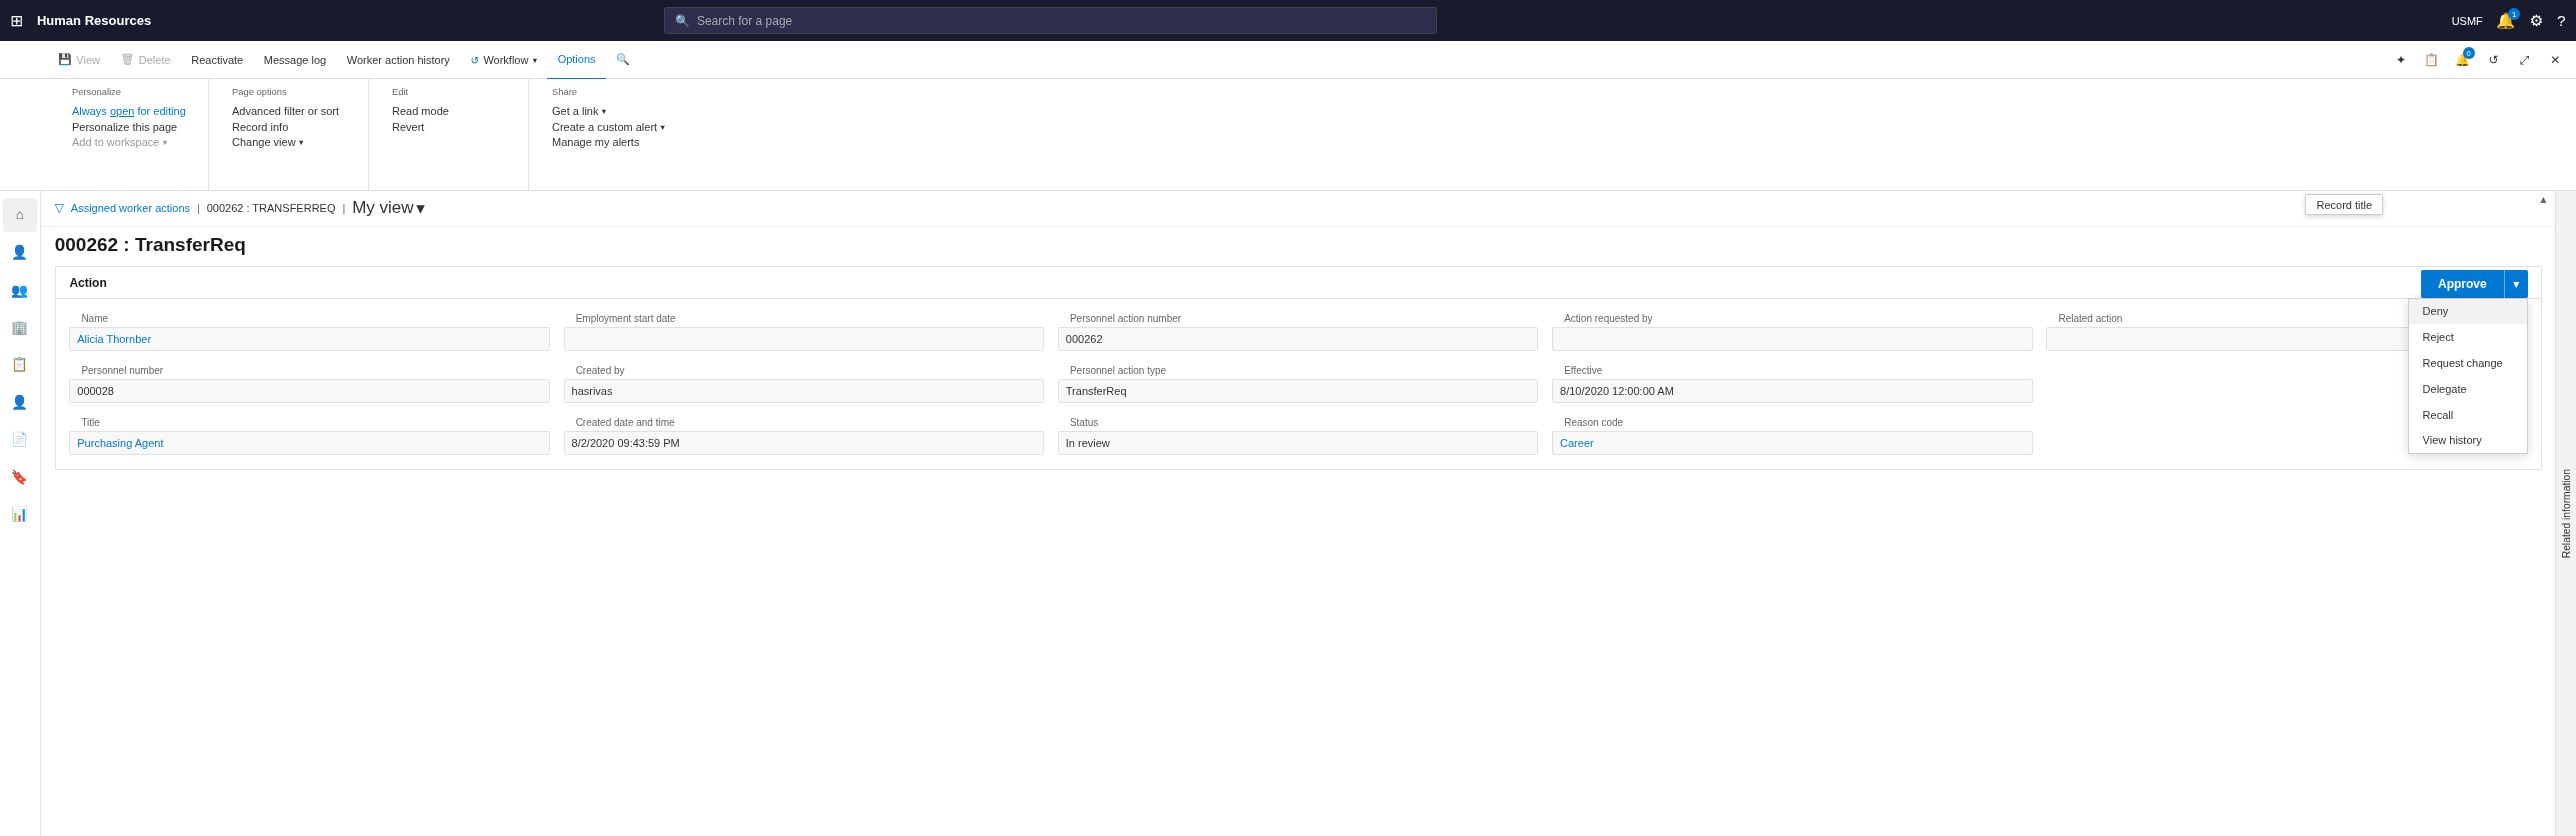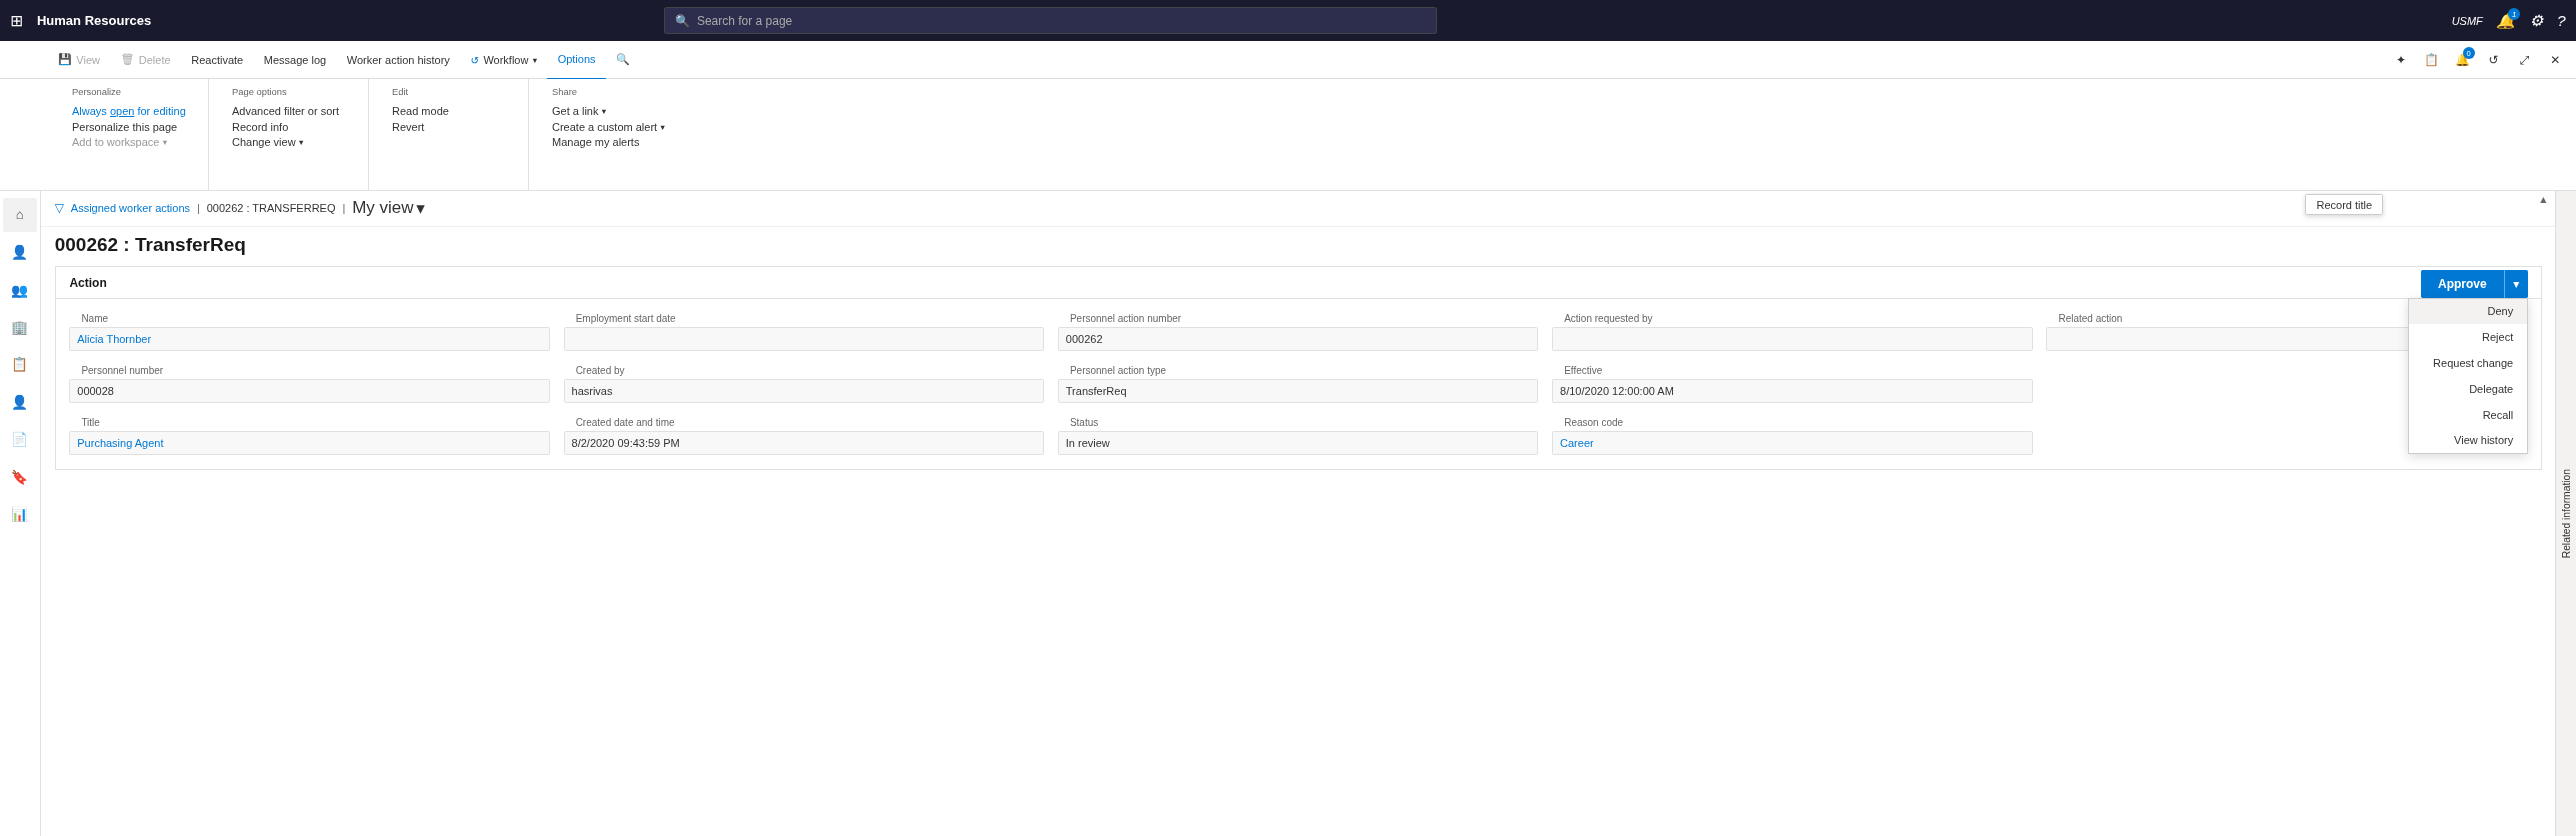--- a/index.html
+++ b/index.html
@@ -32,21 +32,20 @@
       font-size: 12px;
       cursor: text;
     }
     .top-nav-right {
       display: flex;
       align-items: center;
       gap: 13.7px;
       margin-left: auto;
       color: #fff;
       font-size: 11px;
-      font-style: italic;
     }
     .top-nav-icon { font-size: 15.5px; cursor: pointer; position: relative; }
     .badge {
       background: #0078d4;
       color: #fff;
       font-size: 7.7px;
       border-radius: 50%;
       width: 12px;
       height: 12px;
       display: flex;
@@ -285,21 +284,21 @@
       z-index: 100;
     }
     .approve-dropdown-item {
       padding: 6.9px 13.7px;
       font-size: 11px;
       color: #333;
       cursor: pointer;
       background: #fff;
       border: none;
       width: 100%;
-      text-align: right;
+      text-align: left;
     }
     .approve-dropdown-item.highlighted { background: #f3f2f1; }
 
     
     .related-panel {
       width: 20.6px;
       background: #f3f2f1;
       border-left: 0.9px solid #ddd;
       display: flex;
       flex-direction: column;

